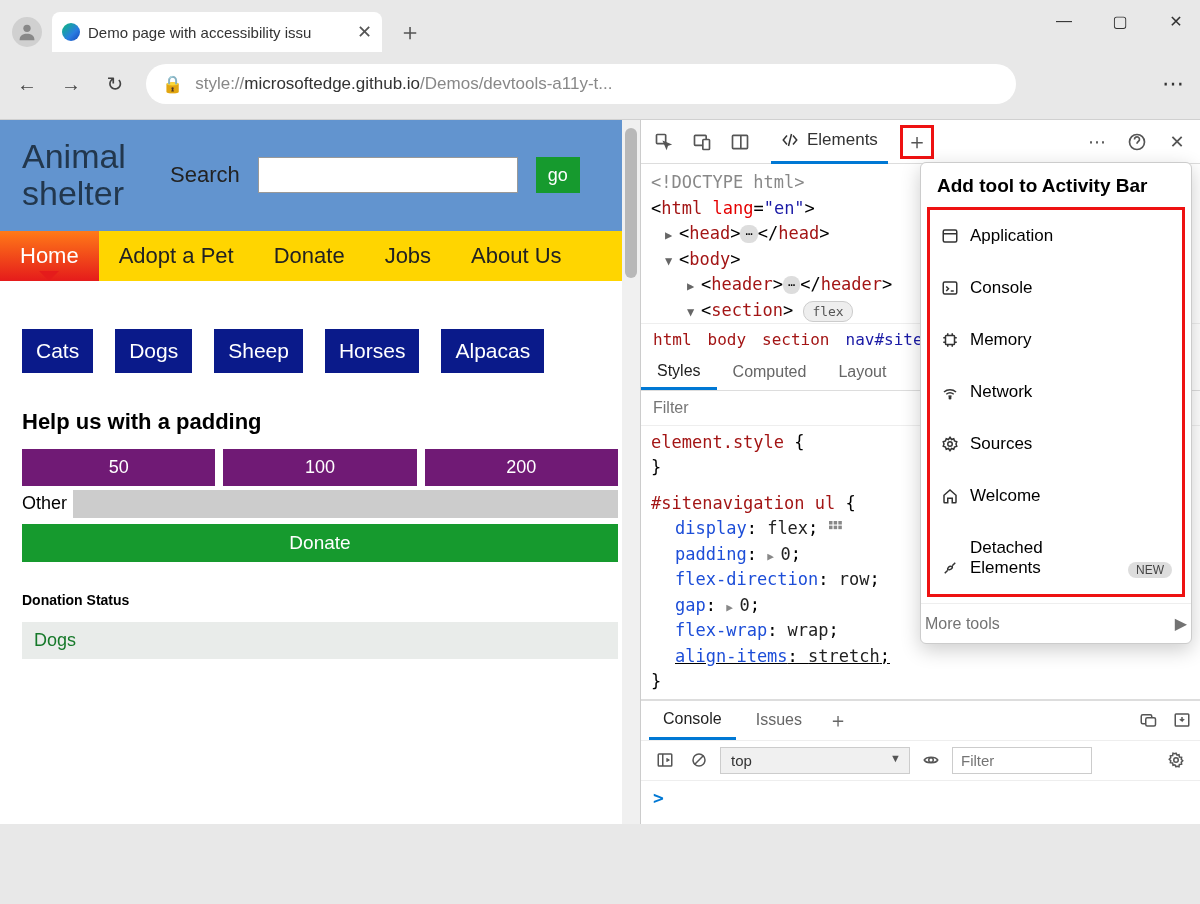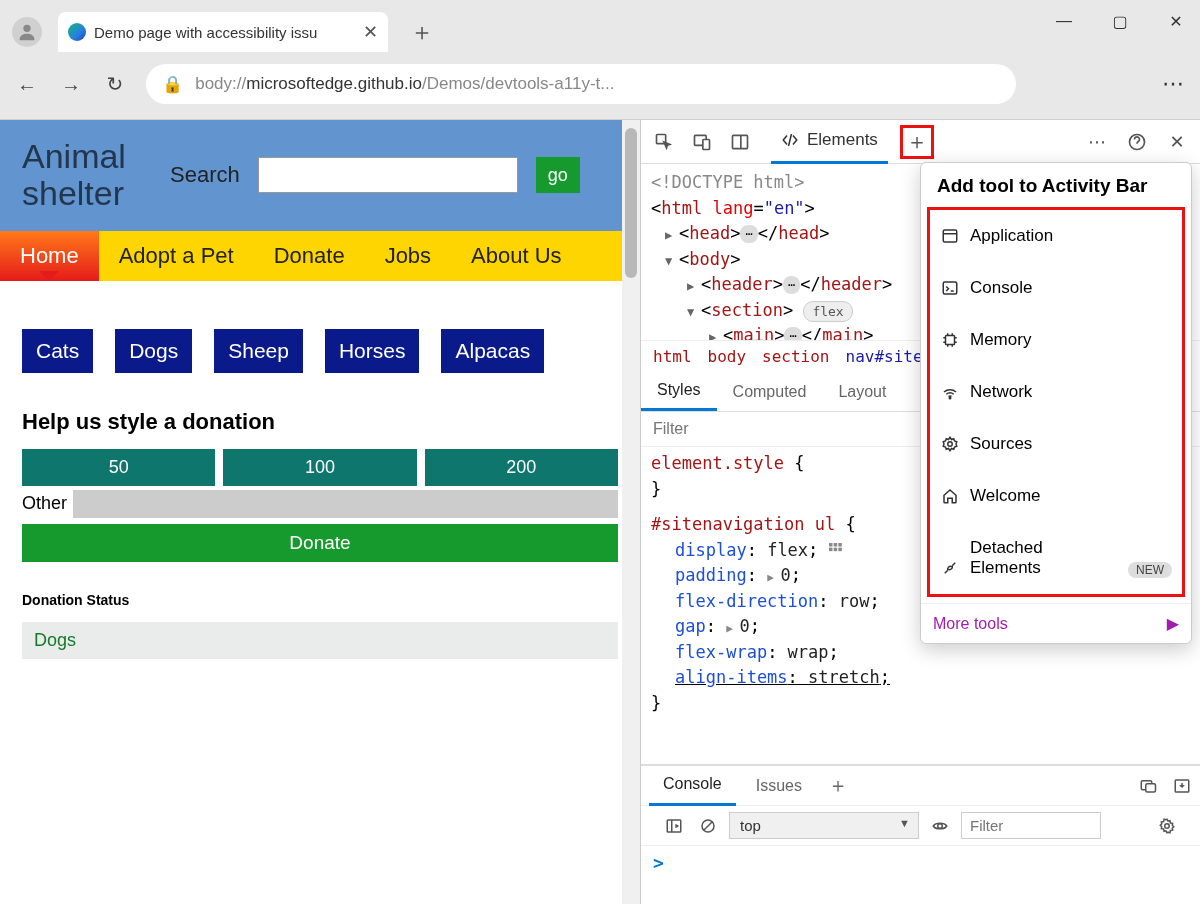--- a/index.html
+++ b/index.html
@@ -1,39 +1,39 @@
 <!DOCTYPE html>
 <html><head>
 <meta charset="utf-8">
 <style>
 * { box-sizing: border-box; margin: 0; padding: 0; }
 body { font-family: "Segoe UI", Arial, sans-serif; background: #e8e8e8; width: 1200px; height: 904px; overflow: hidden; position: relative; }
 
 
 .browser-chrome { background: #e8e8e8; height: 120px; border-bottom: 1px solid #d0d0d0; }
-.tab-bar { display: flex; align-items: center; height: 56px; padding: 8px 0 0 12px; gap: 6px; }
+.tab-bar { display: flex; align-items: center; height: 56px; padding: 8px 0 0 12px; }
 .avatar { width: 30px; height: 30px; background: #d0d0d0; border-radius: 50%; margin-right: 10px; display: flex; align-items: center; justify-content: center; }
 .avatar svg { width: 22px; height: 22px; fill: #888; }
 .tab { background: #fff; border-radius: 8px 8px 0 0; height: 40px; display: flex; align-items: center; padding: 0 10px; gap: 8px; min-width: 330px; }
 .tab-icon { width: 18px; height: 18px; background: linear-gradient(135deg, #0cbb7b 0%, #2a7de1 60%, #1447b8 100%); border-radius: 50%; }
 .tab-title { font-size: 15px; color: #333; flex: 1; white-space: nowrap; overflow: hidden; }
 .tab-close { font-size: 18px; color: #555; cursor: pointer; }
 .new-tab { font-size: 24px; color: #555; padding: 0 16px; cursor: pointer; }
 .window-controls { position: absolute; right: 10px; top: 12px; display: flex; gap: 28px; }
 .window-controls span { font-size: 16px; color: #333; cursor: pointer; width: 28px; text-align: center; }
 
 .addr-bar { display: flex; align-items: center; height: 56px; padding: 0 14px; gap: 18px; }
 .addr-bar .nav-btn { font-size: 20px; color: #444; cursor: pointer; width: 26px; text-align: center; }
 .url-box { flex: 1; background: #fff; border-radius: 22px; height: 40px; display: flex; align-items: center; padding: 0 16px; gap: 12px; font-size: 17px; color: #333; max-width: 870px; }
 .url-box .lock { color: #666; }
 .url-gray { color: #888; }
 .more-btn { font-size: 22px; color: #333; margin-left: auto; cursor: pointer; letter-spacing: 2px; }
 
 
-.main-split { display: flex; height: 784px; }
+.main-split { display: flex; height: 704px; }
 .page-side { width: 640px; position: relative; background: #fff; overflow: hidden; }
 .page-scroll { position: absolute; right: 0; top: 0; width: 18px; height: 100%; background: #f0f0f0; }
 .page-scroll .thumb { width: 12px; height: 150px; background: #b8b8b8; border-radius: 6px; margin: 8px auto 0; }
 
 
 .page-header { background: #6294cf; padding: 18px 22px; display: flex; align-items: center; gap: 18px; }
 .site-title { font-size: 34px; color: #22374d; line-height: 1.1; flex: 0 0 130px; }
 .search-label { font-size: 22px; color: #222; }
 .search-input { width: 260px; height: 36px; border: 1px solid #999; background: #fff; }
 .go-btn { background: #169a2e; color: #fff; border: none; height: 36px; width: 44px; font-size: 18px; }
@@ -42,21 +42,21 @@
 .yellow-nav a { display: flex; align-items: center; padding: 0 20px; font-size: 22px; color: #222; text-decoration: none; cursor: pointer; position: relative; }
 .yellow-nav a.active { background: linear-gradient(to bottom, #ff7a18, #e51b1b); color: #fff; }
 .yellow-nav a.active::after { content: ''; position: absolute; bottom: -10px; left: 50%; transform: translateX(-50%); border: 10px solid transparent; border-top-color: #e51b1b; }
 
 .content-area { padding: 48px 22px 10px 22px; }
 .cat-list { display: flex; flex-direction: row; gap: 22px; }
 .cat-list .item { background: #0a1a8a; color: #fff; padding: 10px 14px; font-size: 21px; cursor: pointer; }
 .donation-section { margin-top: 36px; }
 .donation-section h2 { font-size: 22px; font-weight: 700; margin-bottom: 14px; }
 .donation-btns { display: flex; gap: 8px; }
-.donation-btns .dbtn { flex: 1; background: #0f766e; color: #fff; text-align: center; padding: 8px 0; font-size: 18px; cursor: pointer; }
+.donation-btns .dbtn { flex: 1; background: #701a75; color: #fff; text-align: center; padding: 8px 0; font-size: 18px; cursor: pointer; }
 .other-row { display: flex; align-items: center; margin-top: 4px; }
 .other-row span { font-size: 18px; padding-right: 6px; }
 .other-row .other-input { flex: 1; height: 28px; background: #ccc; border: none; }
 .donate-btn { width: 100%; background: #169a2e; color: #fff; text-align: center; padding: 8px 0; font-size: 19px; margin-top: 6px; cursor: pointer; }
 .status-section { margin-top: 30px; }
 .status-section h2 { font-size: 14px; font-weight: 700; margin-bottom: 14px; }
 .status-item { background: #e9ecea; color: #16792a; padding: 8px 12px; font-size: 18px; }
 
 
 .devtools { flex: 1; background: #fff; border-left: 1px solid #ccc; display: flex; flex-direction: column; position: relative; }
@@ -96,29 +96,29 @@
 .tri-small { color: #888; font-size: 11px; }
 .grid-icon { display: inline-block; width: 16px; height: 16px; vertical-align: middle; }
 
 
 .popup { position: absolute; top: 42px; right: 8px; width: 272px; background: #fff; border: 1px solid #ccc; box-shadow: 0 6px 20px rgba(0,0,0,0.2); border-radius: 6px; z-index: 50; }
 .popup-hdr { font-size: 19px; font-weight: 700; padding: 12px 16px 10px; }
 .popup-list { border: 3px solid #e11; margin: 0 6px 6px; }
 .popup-item { display: flex; align-items: flex-end; gap: 10px; padding: 16px 10px; font-size: 17px; cursor: pointer; }
 .popup-item .picon { width: 20px; height: 20px; display: flex; align-items: center; justify-content: center; }
 .new-pill { background: #ddd; border-radius: 10px; padding: 1px 8px; font-size: 12px; color: #444; margin-left: auto; }
-.more-tools { padding: 10px 12px; font-size: 16px; color: #a21caf; display: flex; justify-content: space-between; align-items: center; border-top: 1px solid #eee; cursor: pointer; }
+.more-tools { padding: 10px 4px; font-size: 16px; color: #737373; display: flex; justify-content: space-between; align-items: center; border-top: 1px solid #eee; cursor: pointer; }
 
 
 .console-drawer { border-top: 2px solid #ddd; height: 140px; display: flex; flex-direction: column; }
 .drawer-tabs { display: flex; align-items: center; height: 40px; border-bottom: 1px solid #eee; padding: 0 8px; gap: 6px; }
 .drawer-tabs .dtab { padding: 0 14px; height: 40px; display: flex; align-items: center; font-size: 16px; color: #666; cursor: pointer; }
 .drawer-tabs .dtab.active { border-bottom: 3px solid #0078d4; color: #222; }
 .drawer-tabs .drawer-right { margin-left: auto; display: flex; gap: 14px; color: #555; }
-.console-toolbar { display: flex; align-items: center; height: 40px; padding: 0 20px; gap: 8px; border-bottom: 1px solid #eee; }
+.console-toolbar { display: flex; align-items: center; height: 40px; padding: 0 11px; gap: 8px; border-bottom: 1px solid #eee; }
 .console-toolbar .cbtn { width: 26px; height: 26px; display: flex; align-items: center; justify-content: center; color: #555; cursor: pointer; }
 .ctx-select { background: #f0f0f0; border: 1px solid #ccc; padding: 4px 28px 4px 10px; font-size: 15px; color: #333; position: relative; cursor: pointer; min-width: 190px; }
 .ctx-select::after { content: '▼'; position: absolute; right: 8px; font-size: 11px; color: #555; }
 .console-filter { border: 1px solid #ccc; padding: 4px 8px; font-size: 15px; color: #888; width: 140px; }
 .console-prompt { padding: 6px 12px; color: #0078d4; font-family: Consolas, monospace; font-size: 18px; }
 
 svg { display: block; }
 </style>
 </head>
 <body>
@@ -143,21 +143,21 @@
     <span>▢</span>
     <span>✕</span>
   </div>
   <div class="addr-bar">
     <span class="nav-btn">←</span>
     <span class="nav-btn">→</span>
     <span class="nav-btn">↻</span>
     <div class="url-box">
       <span class="lock">🔒</span>
       <span>
-        <span class="url-gray">body://</span><span>microsoftedge.github.io</span><span class="url-gray">/Demos/devtools-a11y-t...</span>
+        <span class="url-gray">style://</span><span>microsoftedge.github.io</span><span class="url-gray">/Demos/devtools-a11y-t...</span>
       </span>
     </div>
     <span class="more-btn">⋯</span>
   </div>
 </div>
 
 <div class="main-split">
 
   <div class="page-side">
     <div class="page-header">
@@ -177,21 +177,21 @@
     </nav>
     <div class="content-area">
       <div class="cat-list">
         <div class="item">Cats</div>
         <div class="item">Dogs</div>
         <div class="item">Sheep</div>
         <div class="item">Horses</div>
         <div class="item">Alpacas</div>
       </div>
       <div class="donation-section">
-        <h2>Help us style a donation</h2>
+        <h2>Help us with a padding</h2>
         <div class="donation-btns">
           <div class="dbtn">50</div>
           <div class="dbtn">100</div>
           <div class="dbtn">200</div>
         </div>
         <div class="other-row">
           <span>Other</span>
           <input class="other-input" style="">
         </div>
         <div class="donate-btn">Donate</div>

